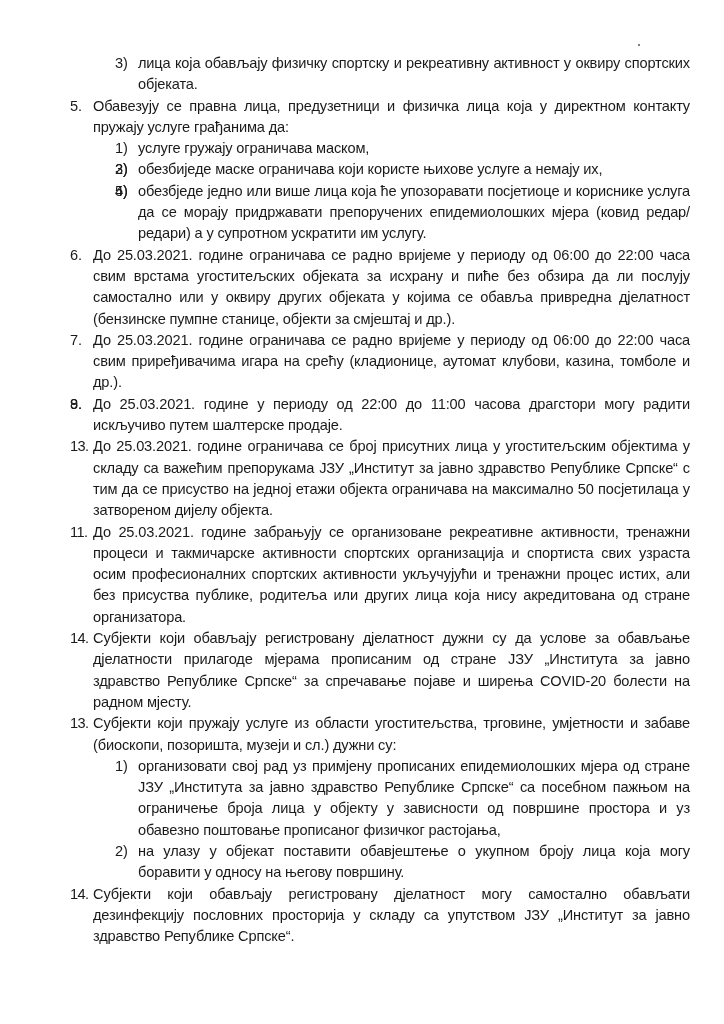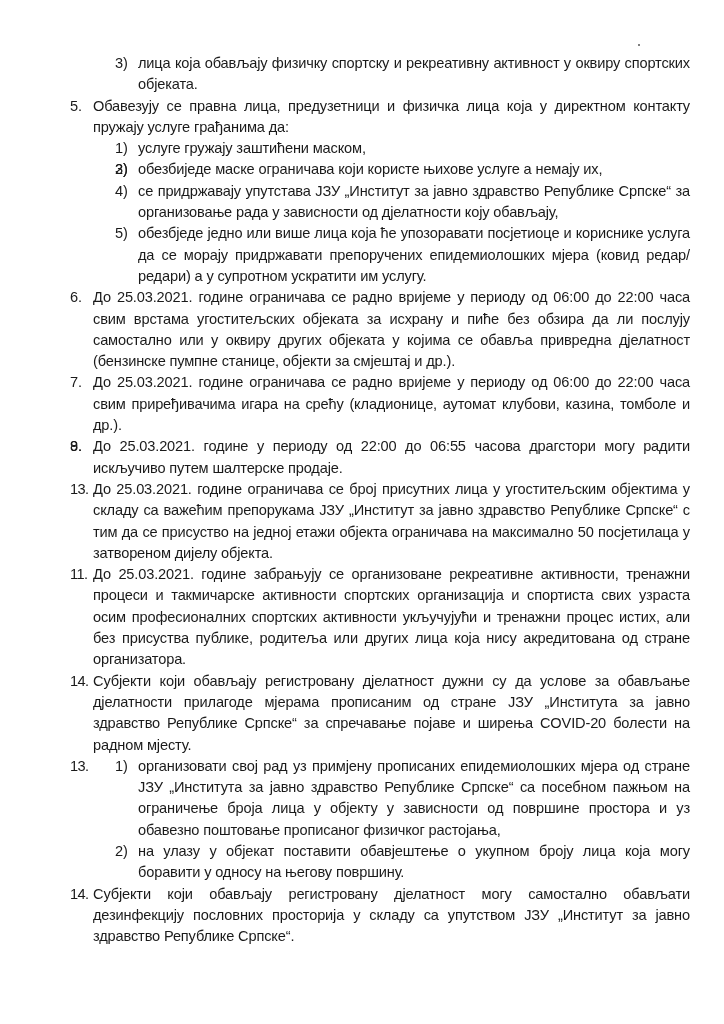--- a/index.html
+++ b/index.html
@@ -29,31 +29,31 @@
 
   <div class="content">
 
     <div class="sub j">
       <span class="num">3)</span>
       <span>лица која обављају физичку спортску и рекреативну активност у оквиру спортских објеката.</span>
     </div>
 
     <div id="items">
         <div class="item j"><span class="num">5.</span><span>Обавезују се правна лица, предузетници и физичка лица која у директном контакту пружају услуге грађанима да:</span></div>
-        <div class="sub j"><span class="num">1)</span><span>услуге гружају заштићени маском,</span></div>
+        <div class="sub j"><span class="num">1)</span><span>услуге гружају ограничава маском,</span></div>
         <div class="sub j"><span class="num">2)</span></div>
         <div class="sub j"><span class="num">3)</span><span>обезбиједе маске ограничава који користе њихове услуге а немају их,</span></div>
-        <div class="sub j"><span class="num">4)</span><span>се придржавају упутстава ЈЗУ „Институт за јавно здравство Републике Српске“ за организовање рада у зависности од дјелатности коју обављају,</span></div>
+        <div class="sub j"><span class="num">4)</span></div>
         <div class="sub j"><span class="num">5)</span><span>обезбједе једно или више лица која ће упозоравати посјетиоце и кориснике услуга да се морају придржавати препоручених епидемиолошких мјера (ковид редар/редари) а у супротном ускратити им услугу.</span></div>
         <div class="item j"><span class="num">6.</span><span>До 25.03.2021. године ограничава се радно вријеме у периоду од 06:00 до 22:00 часа свим врстама угоститељских објеката за исхрану и пиће без обзира да ли послују самостално или у оквиру других објеката у којима се обавља привредна дјелатност (бензинске пумпне станице, објекти за смјештај и др.).</span></div>
         <div class="item j"><span class="num">7.</span><span>До 25.03.2021. године ограничава се радно вријеме у периоду од 06:00 до 22:00 часа свим приређивачима игара на срећу (кладионице, аутомат клубови, казина, томболе и др.).</span></div>
         <div class="item j"><span class="num">8.</span></div>
-        <div class="item j"><span class="num">9.</span><span>До 25.03.2021. године у периоду од 22:00 до 06:55 часова драгстори могу радити искључиво путем шалтерске продаје.</span></div>
+        <div class="item j"><span class="num">9.</span><span>До 25.03.2021. године у периоду од 22:00 до 11:00 часова драгстори могу радити искључиво путем шалтерске продаје.</span></div>
         <div class="item j two-digit"><span class="num">13.</span><span>До 25.03.2021. године ограничава се број присутних лица у угоститељским објектима у складу са важећим препорукама ЈЗУ „Институт за јавно здравство Републике Српске“ с тим да се присуство на једној етажи објекта ограничава на максимално 50 посјетилаца у затвореном дијелу објекта.</span></div>
         <div class="item j two-digit"><span class="num">11.</span><span>До 25.03.2021. године забрањују се организоване рекреативне активности, тренажни процеси и такмичарске активности спортских организација и спортиста свих узраста осим професионалних спортских активности укључујући и тренажни процес истих, али без присуства публике, родитеља или других лица која нису акредитована од стране организатора.</span></div>
         <div class="item j two-digit"><span class="num">14.</span><span>Субјекти који обављају регистровану дјелатност дужни су да услове за обављање дјелатности прилагоде мјерама прописаним од стране ЈЗУ „Института за јавно здравство Републике Српске“ за спречавање појаве и ширења COVID-20 болести на радном мјесту.</span></div>
-        <div class="item j two-digit"><span class="num">13.</span></div>
+        <div class="item j two-digit"><span class="num">13.</span><span>Субјекти који пружају услуге из области угоститељства, трговине, умјетности и забаве (биоскопи, позоришта, музеји и сл.) дужни су:</span></div>
         <div class="sub j"><span class="num">1)</span><span>организовати свој рад уз примјену прописаних епидемиолошких мјера од стране ЈЗУ „Института за јавно здравство Републике Српске“ са посебном пажњом на ограничење броја лица у објекту у зависности од површине простора и уз обавезно поштовање прописаног физичког растојања,</span></div>
         <div class="sub j"><span class="num">2)</span><span>на улазу у објекат поставити обавјештење о укупном броју лица која могу боравити у односу на његову површину.</span></div>
         <div class="item j two-digit"><span class="num">14.</span><span>Субјекти који обављају регистровану дјелатност могу самостално обављати дезинфекцију пословних просторија у складу са упутством ЈЗУ „Институт за јавно здравство Републике Српске“.</span></div>
       </div>
   </div>
 </div>
 
 </body></html>

